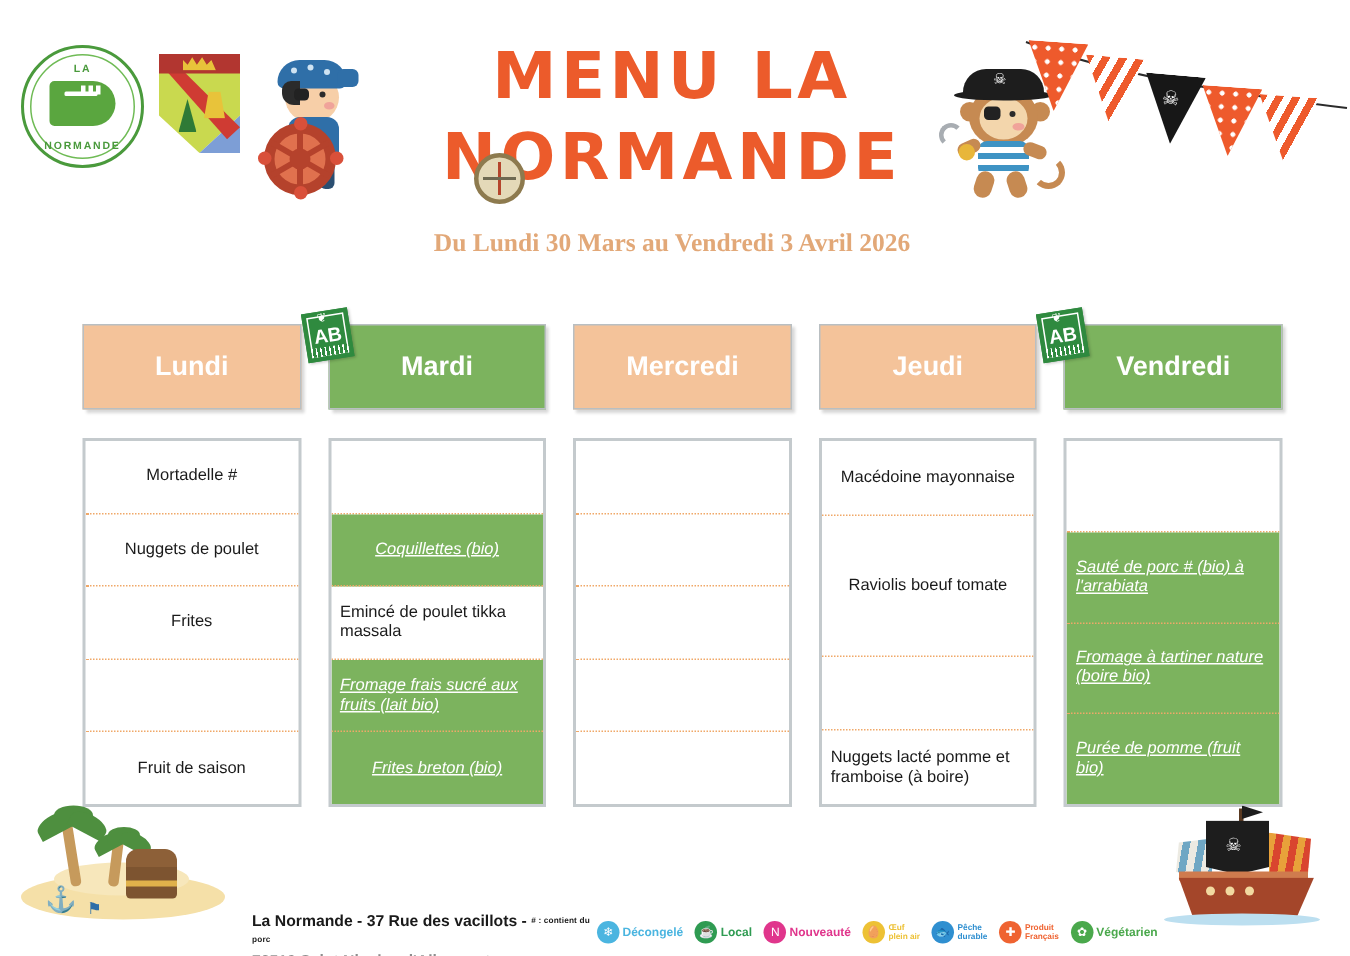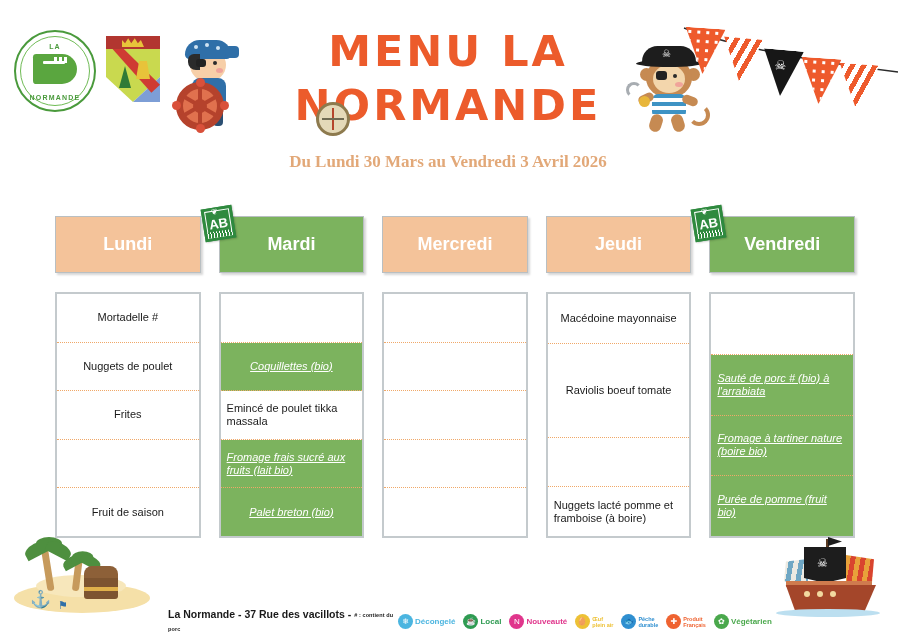--- a/index.html
+++ b/index.html
@@ -328,21 +328,21 @@
           <div class="ab-badge">
             <span class="leaf">❦</span>
             <span class="ab-in">AB</span>
             <span class="ab-foot"></span>
           </div>
           <div class="colbody">
             <div class="cell empty"></div>
             <div class="cell bio">Coquillettes (bio)</div>
             <div class="cell">Emincé de poulet tikka massala</div>
             <div class="cell bio">Fromage frais sucré aux fruits (lait bio)</div>
-            <div class="cell bio">Palet breton (bio)</div>
+            <div class="cell bio">Frites breton (bio)</div>
           </div>
         </div>
         <div class="col">
           <div class="dayhead peach">Mercredi</div>
           <div class="colbody">
             <div class="cell empty"></div>
             <div class="cell empty"></div>
             <div class="cell empty"></div>
             <div class="cell empty"></div>
             <div class="cell empty"></div>

